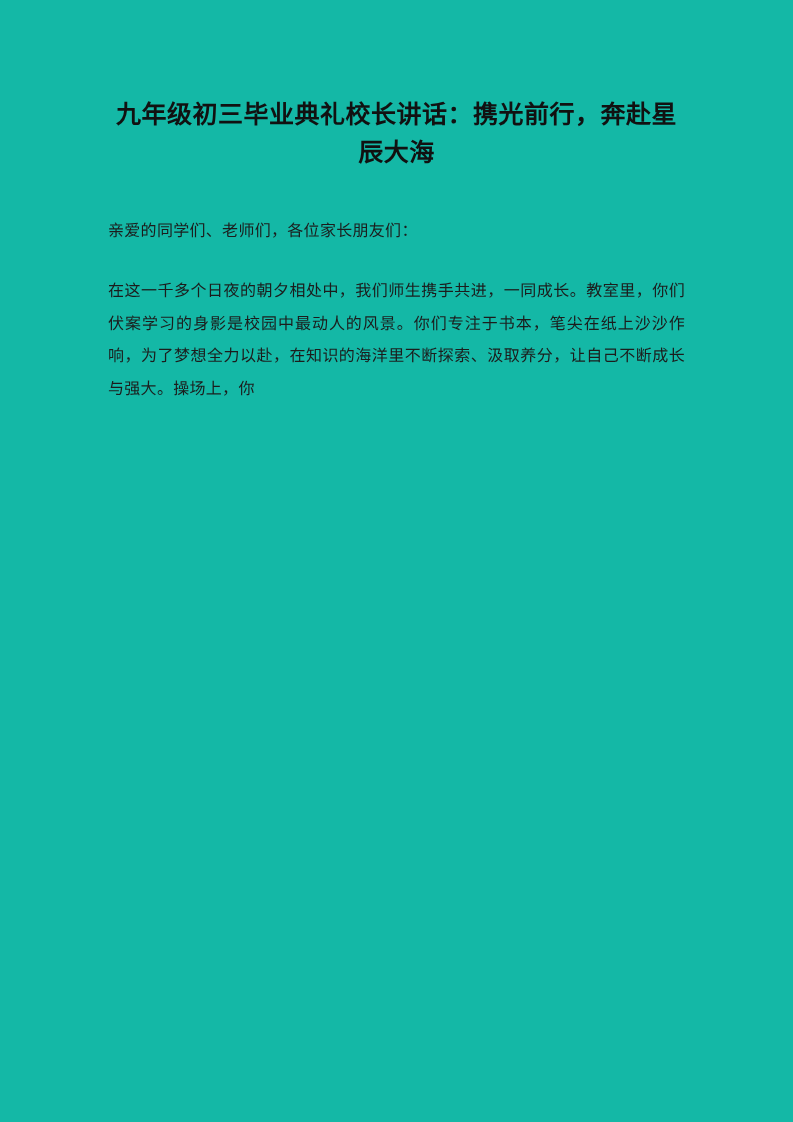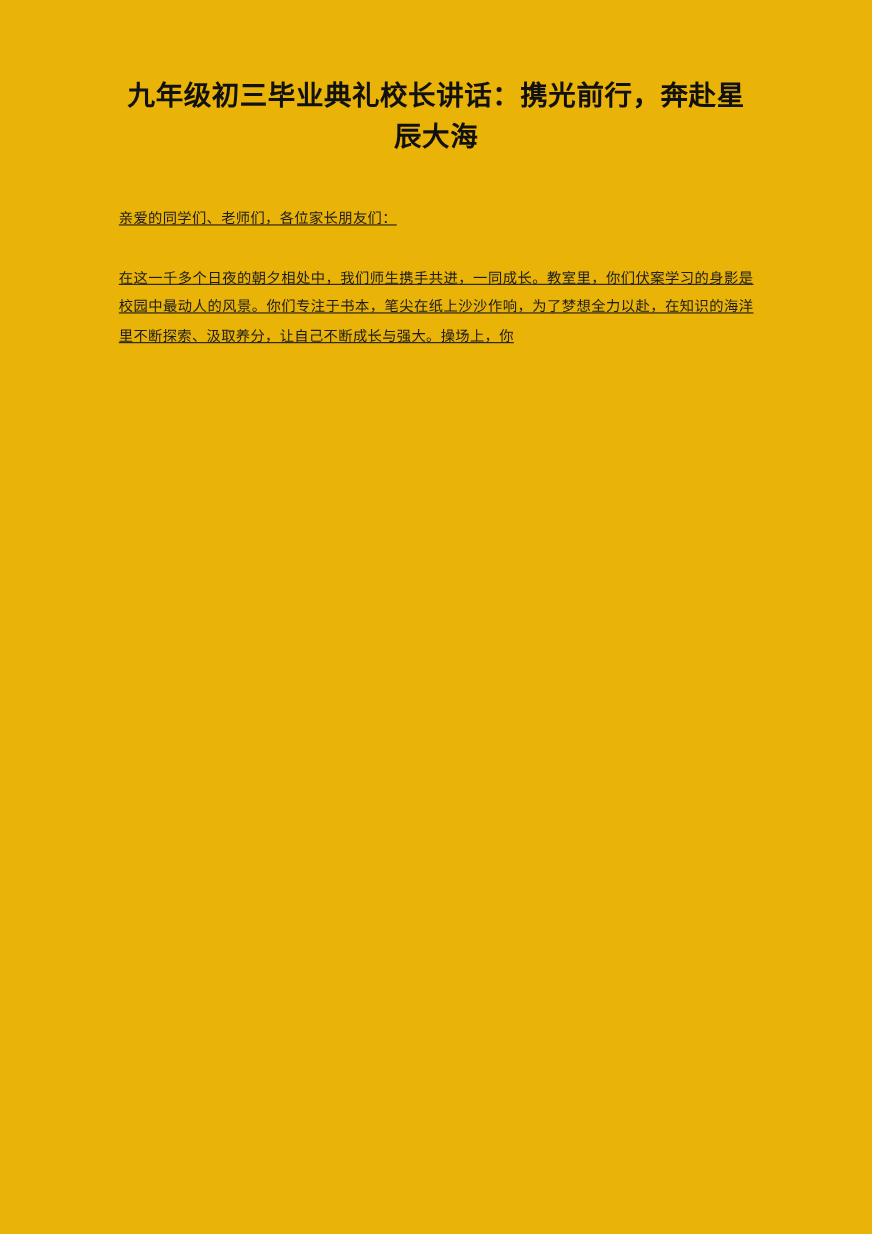--- a/index.html
+++ b/index.html
@@ -12,39 +12,38 @@
     height: 1122px;
     font-family: "DejaVu Serif", "Liberation Serif", serif;
     color: #1a1a1a;
     -webkit-font-smoothing: antialiased;
   }
   .page {
     position: relative;
     box-sizing: border-box;
     width: 793px;
     height: 1122px;
-    padding: 68px 108px 60px 108px;
-    background: #eab308;
+    padding: 96px 108px 60px 108px;
+    background: #14b8a6;
   }
   .doc-title {
     font-size: 25px;
     font-weight: bold;
     line-height: 1.5;
     text-align: center;
     letter-spacing: 0.5px;
     margin: 0 0 44px 0;
     color: #111111;
   }
   .doc-body {
-    font-size: 13px;
+    font-size: 16px;
     line-height: 2.05;
     letter-spacing: 0.3px;
     text-align: justify;
     color: #1c1c1c;
-    text-decoration: underline;
   }
   .para {
     margin: 0 0 27px 0;
   }
   .para:last-child {
     margin-bottom: 16px;
   }
   .para-short {
     margin-bottom: 27px;
   }

